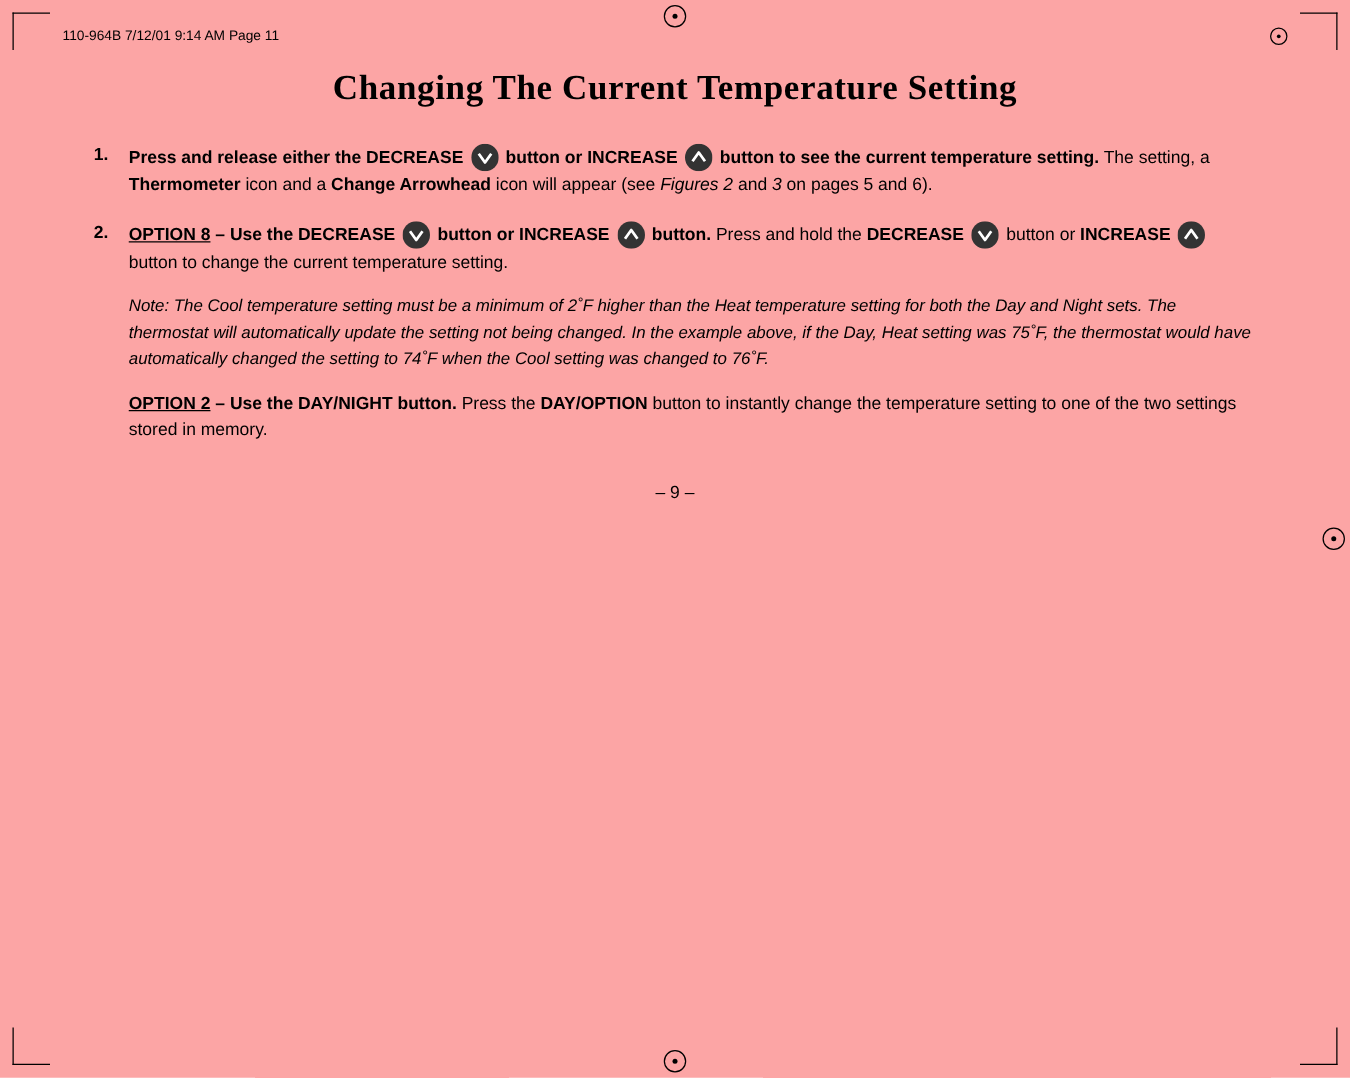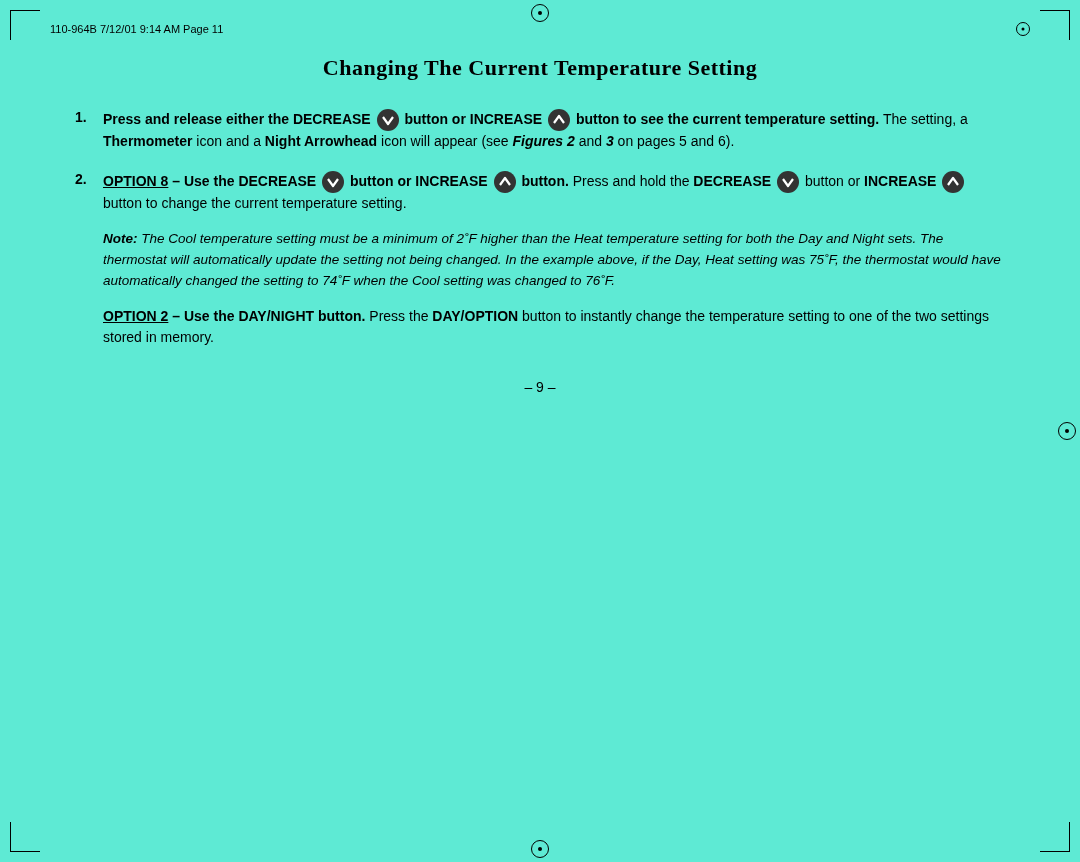--- a/index.html
+++ b/index.html
@@ -11,21 +11,21 @@
       color: #000;
       width: 1080px;
       height: 862px;
       overflow: hidden;
       position: relative;
     }
 
     .page {
       width: 1080px;
       height: 862px;
-      background: #5eead4;
+      background: #fca5a5;
       position: relative;
       padding: 16px;
     }
 
     
     .corner-mark {
       position: absolute;
       width: 30px;
       height: 30px;
     }
@@ -92,21 +92,21 @@
     
     .content {
       position: absolute;
       top: 55px;
       left: 75px;
       right: 75px;
       bottom: 40px;
     }
 
     .page-title {
-      font-size: 22px;
+      font-size: 28px;
       font-weight: bold;
       text-align: center;
       margin-bottom: 28px;
       font-family: 'Times New Roman', Times, serif;
       letter-spacing: 0.5px;
     }
 
     .item-num {
       font-weight: bold;
       font-size: 14px;
@@ -114,21 +114,21 @@
       min-width: 20px;
     }
 
     .item-content {
       flex: 1;
       line-height: 1.55;
     }
 
     .bold { font-weight: bold; }
     .italic { font-style: italic; }
-    .italic-bold { font-style: italic; font-weight: bold; }
+    .italic-bold { font-style: italic; font-weight: normal; }
 
     .option-label {
       font-weight: bold;
       text-decoration: underline;
     }
 
     .note-block {
       margin: 14px 0 14px 0;
       font-style: italic;
       font-size: 13.5px;
@@ -186,21 +186,21 @@
             <circle cx="11" cy="11" r="11" fill="#333"></circle>
             <polyline points="6,8 11,15 16,8" fill="none" stroke="white" stroke-width="2.2" stroke-linejoin="round"></polyline>
           </svg>
           <span class="bold">button or INCREASE</span>
           
           <svg class="svg-btn" width="22" height="22" viewBox="0 0 22 22">
             <circle cx="11" cy="11" r="11" fill="#333"></circle>
             <polyline points="6,14 11,7 16,14" fill="none" stroke="white" stroke-width="2.2" stroke-linejoin="round"></polyline>
           </svg>
           <span class="bold">button to see the current temperature setting.</span>
-          <span> The setting, a <span class="bold">Thermometer</span> icon and a <span class="bold">Night Arrowhead</span> icon will appear (see <span class="italic-bold">Figures 2</span> and <span class="italic-bold">3</span> on pages 5 and 6).</span>
+          <span> The setting, a <span class="bold">Thermometer</span> icon and a <span class="bold">Change Arrowhead</span> icon will appear (see <span class="italic-bold">Figures 2</span> and <span class="italic-bold">3</span> on pages 5 and 6).</span>
         </span>
       </div>
     </div>
 
     <div style="display:flex; gap:8px;">
       <span class="item-num">2.</span>
       <div class="item-content">
 
         <div style="margin-bottom:10px;">
           <span class="option-label">OPTION 8</span><span class="bold"> – Use the DECREASE</span>

